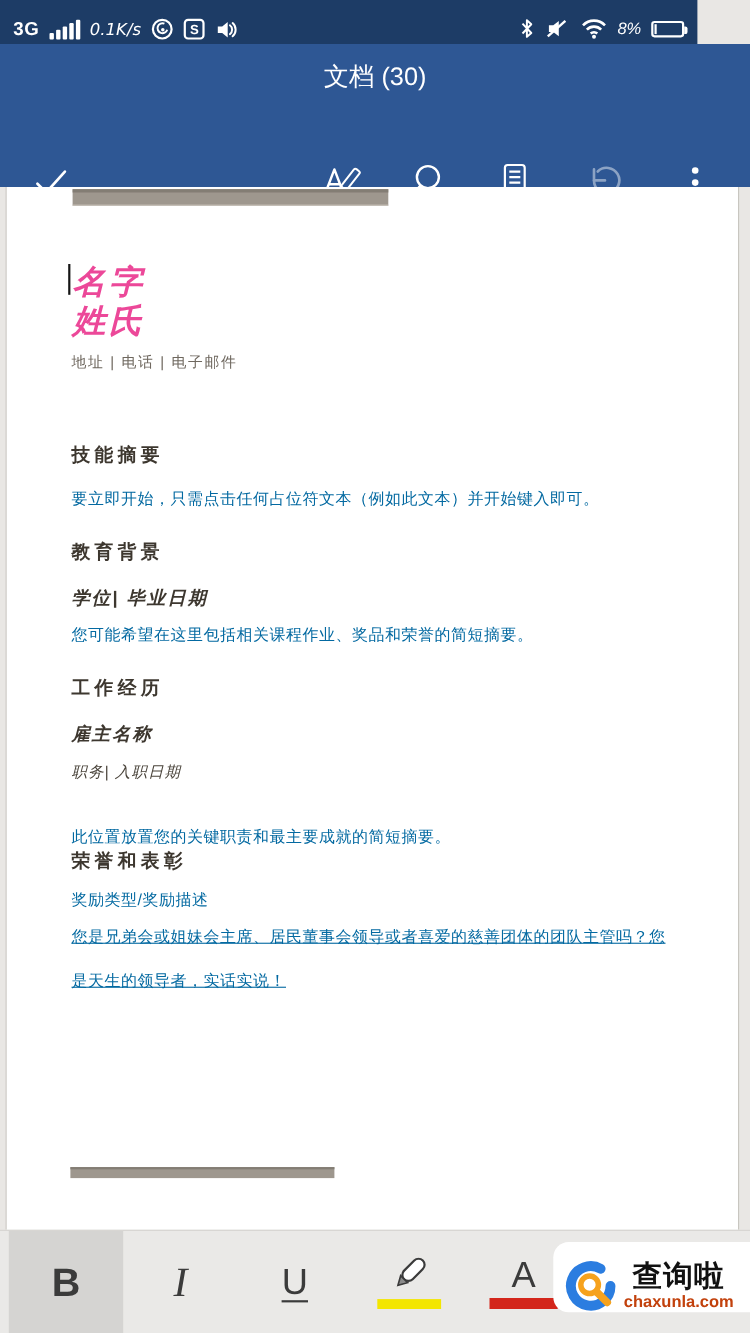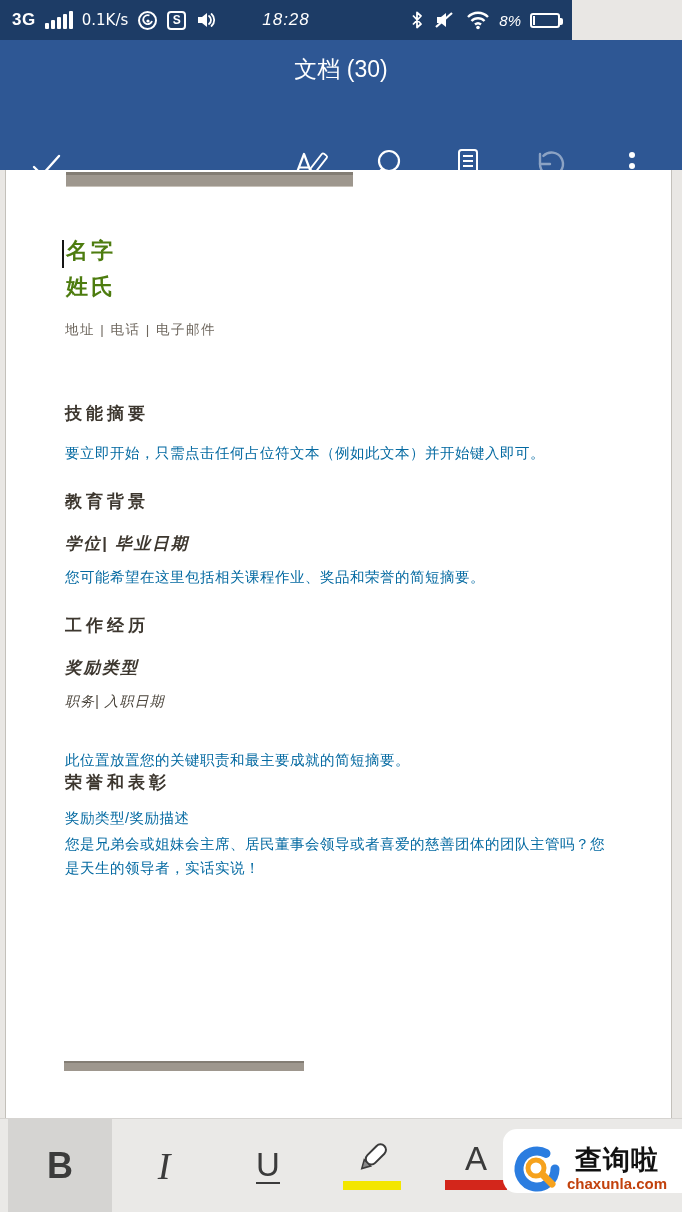--- a/index.html
+++ b/index.html
@@ -1,29 +1,29 @@
 <!DOCTYPE html>
 <html><head>
 <meta charset="utf-8">
 <style>
   * { margin:0; padding:0; box-sizing:border-box; }
   html,body { width:682px; height:1212px; overflow:hidden; background:#e9e7e4;
               font-family:"Liberation Sans", sans-serif; }
   .screen { position:relative; width:682px; height:1212px; }
 
   
-  .statusbar { position:absolute; left:0; top:0; width:572px; height:40px;
-               background:#1d3c66; color:#fff; display:flex; align-items:center;
-               padding:1px 12px; }
+  .statusbar { position:absolute; left:0; top:0; width:634px; height:40px;
+               background:#1d3c66; color:#fff; display:flex; align-items:flex-start;
+               padding:16px 12px; }
   .sb-left, .sb-right { display:flex; align-items:center; gap:9px; }
   .sb-right { margin-left:auto; }
   .sb-net { font-size:17px; font-weight:bold; letter-spacing:.5px; }
   .sig { display:flex; align-items:flex-end; gap:2px; height:18px; }
   .sig span { width:4px; background:#fff; border-radius:1px; display:block; }
-  .sb-speed { font-size:15px; font-family:"DejaVu Sans", sans-serif; }
+  .sb-speed { font-size:15px; font-style:italic; font-family:"DejaVu Sans", sans-serif; }
   .sb-time { position:absolute; left:0; right:0; text-align:center; font-size:17px;
              font-style:italic; letter-spacing:1px; pointer-events:none; }
   .sb-batt-pct { font-size:15px; font-style:italic; }
   .batt { position:relative; width:30px; height:15px; border:2px solid #fff;
           border-radius:3px; }
   .batt::after { content:""; position:absolute; right:-5px; top:3px; width:3px;
                  height:7px; background:#fff; border-radius:0 2px 2px 0; }
   .batt i { position:absolute; left:1px; top:1px; bottom:1px; width:2px; background:#fff; display:block; }
   .sq-icon { width:19px; height:19px; border:2px solid #fff; border-radius:4px;
              font-size:12px; font-weight:bold; display:flex; align-items:center;
@@ -42,28 +42,28 @@
   .docarea { position:absolute; left:0; top:170px; width:682px; height:948px;
              background:#e9e7e4; }
   .page { position:absolute; left:5px; top:0; width:667px; height:948px;
           background:#ffffff; border-left:1px solid #c3c0ba; border-right:1px solid #c3c0ba; }
   .graybar-top { position:absolute; left:60px; top:2px; width:287px; height:15px;
                  background:#9e978e; border-top:3px solid #837d74; border-bottom:1px solid #c8c2ba; }
   .graybar-bottom { position:absolute; left:58px; top:891px; width:240px; height:10px;
                     background:#9e978e; border-top:2px solid #837d74; }
   .caret { position:absolute; left:56px; top:70px; width:2px; height:28px; background:#151515; }
   .t { position:absolute; color:#464037; white-space:nowrap; }
-  .name { left:60px; font-size:22px; font-weight:600; letter-spacing:3px; color:#4d7c0f; }
+  .name { left:60px; font-size:30px; font-weight:600; letter-spacing:3px; color:#ec4899;font-style:italic; }
   .contact { left:59px; top:151px; font-size:13.5px; letter-spacing:1.5px; color:#6e675e; }
   .h1 { left:59px; font-size:17px; font-weight:bold; letter-spacing:4px; color:#3d372f; }
   .sub-bi { left:59px; font-size:16.5px; font-weight:bold; font-style:italic;
             letter-spacing:2px; color:#3d372f; }
   .sub-i { left:59px; font-size:14px; font-style:italic; letter-spacing:1px; color:#4a443b; }
   .body { left:59px; font-size:14.5px; letter-spacing:.5px; color:#0369a1; }
-  .body-wrap { white-space:normal; width:545px; line-height:24px; }
+  .body-wrap { white-space:normal; width:545px; line-height:40px;text-decoration:underline; }
 
   
   .fmtbar { position:absolute; left:0; top:1118px; width:682px; height:94px;
             background:#eae9e7; border-top:1px solid #d6d4d1; }
   .fmt-btn { position:absolute; top:0; width:104px; height:94px; display:flex;
              flex-direction:column; align-items:center; justify-content:center; color:#3b3b3b; }
   .fmt-btn.pressed { background:#d5d4d2; }
   .glyph-b { font-size:36px; font-weight:bold; }
   .glyph-i { font-size:38px; font-style:italic; font-family:"Liberation Serif", serif; }
   .glyph-u { font-size:33px; border-bottom:2px solid #3b3b3b; line-height:1.05; }
@@ -104,21 +104,20 @@
         </svg>
       </span>
       <span class="sq-icon">S</span>
       <span>
         <svg width="22" height="20" viewBox="0 0 22 20">
           <path d="M3 7 h4 l5 -4 v14 l-5 -4 h-4 z" fill="#fff"></path>
           <path d="M14 6 a5 5 0 0 1 0 8 M16.5 4 a8 8 0 0 1 0 12" fill="none" stroke="#fff" stroke-width="1.8" stroke-linecap="round"></path>
         </svg>
       </span>
     </div>
-    <div class="sb-time">18:28</div>
     <div class="sb-right">
       <span>
         <svg width="14" height="20" viewBox="0 0 14 20">
           <path d="M3 5.5 L11 14 L7 17.5 L7 2.5 L11 6 L3 14.5" fill="none" stroke="#fff" stroke-width="1.8" stroke-linejoin="round"></path>
         </svg>
       </span>
       <span>
         <svg width="24" height="20" viewBox="0 0 24 20">
           <path d="M4 7 h4 l5 -4 v14 l-5 -4 h-4 z" fill="#fff"></path>
           <line x1="3" y1="17" x2="19" y2="3" stroke="#fff" stroke-width="2.2"></line>
@@ -213,21 +212,21 @@
       <div class="t contact">地址 | 电话 | 电子邮件</div>
 
       <div class="t h1" style="top:232px;">技能摘要</div>
       <div class="t body" style="top:274px;">要立即开始，只需点击任何占位符文本（例如此文本）并开始键入即可。</div>
 
       <div class="t h1" style="top:320px;">教育背景</div>
       <div class="t sub-bi" style="top:363px;">学位| 毕业日期</div>
       <div class="t body" style="top:398px;">您可能希望在这里包括相关课程作业、奖品和荣誉的简短摘要。</div>
 
       <div class="t h1" style="top:444px;">工作经历</div>
-      <div class="t sub-bi" style="top:487px;">奖励类型</div>
+      <div class="t sub-bi" style="top:487px;">雇主名称</div>
       <div class="t sub-i" style="top:523px;">职务| 入职日期</div>
       <div class="t body" style="top:549px;margin-top:32px;">此位置放置您的关键职责和最主要成就的简短摘要。</div>
 
       <div class="t h1" style="top:601px;">荣誉和表彰</div>
       <div class="t body" style="top:639px;">奖励类型/奖励描述</div>
       <div class="t body body-wrap" style="top:662px;">您是兄弟会或姐妹会主席、居民董事会领导或者喜爱的慈善团体的团队主管吗？您是天生的领导者，实话实说！</div>
 
       <div class="graybar-bottom"></div>
     </div>
   </div>

